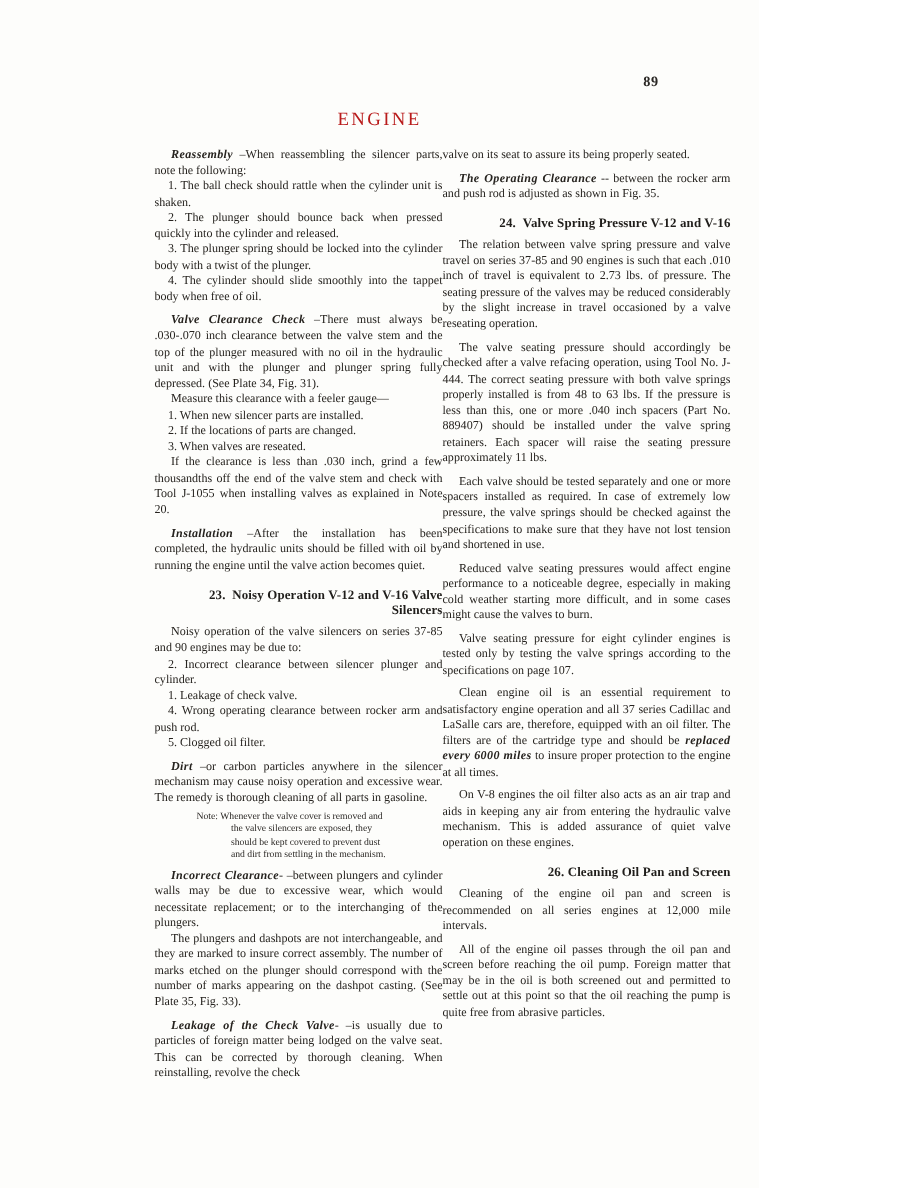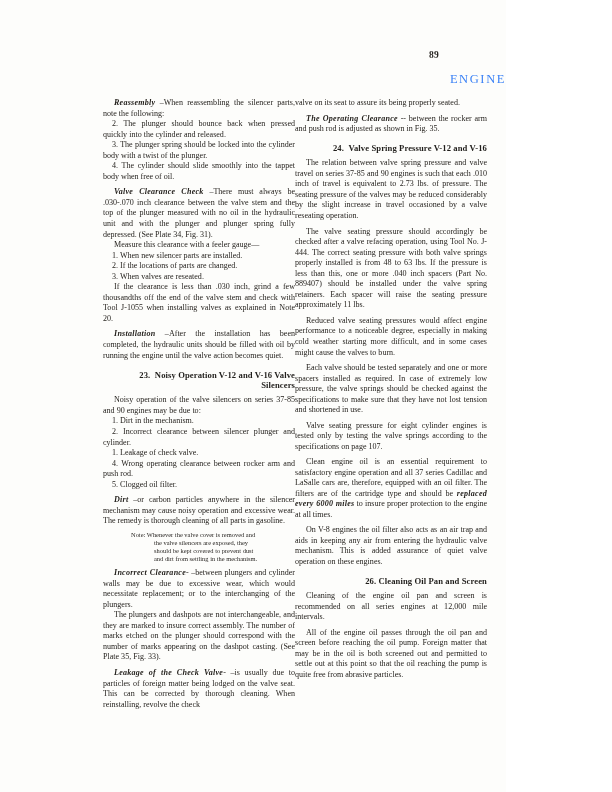--- a/index.html
+++ b/index.html
@@ -23,24 +23,24 @@
     font-size: 9.5px;
     font-weight: bold;
     letter-spacing: 0.3px;
     color: #2a2724;
   }
   .running-head {
     position: absolute;
     top: 72px;
     left: 0;
     right: 0;
-    text-align: right;
+    text-align: center;
     font-size: 12.5px;
     letter-spacing: 1.6px;
-    color: #3b82f6;
+    color: #b91c1c;
   }
   .columns {
     position: absolute;
     top: 98px;
     left: 103px;
     width: 408px;
     display: flex;
   }
   .col {
     width: 192px;
@@ -94,39 +94,39 @@
 
   <div class="page-number">89</div>
   <div class="running-head">ENGINE</div>
 
   <div class="columns">
 
     <div class="col">
 
       <p class="indent"><span class="bi">Reassembly</span><span> –When reassembling the silencer parts, note the following:</span></p>
 
+      <p class="numitem">1. The ball check should rattle when the cylinder unit is shaken.</p>
       <p class="numitem">2. The plunger should bounce back when pressed quickly into the cylinder and released.</p>
       <p class="numitem">3. The plunger spring should be locked into the cylinder body with a twist of the plunger.</p>
       <p class="numitem">4. The cylinder should slide smoothly into the tappet body when free of oil.</p>
 
       <p class="indent gap"><span class="bi">Valve Clearance Check</span><span> –There must always be .030-.070 inch clearance between the valve stem and the top of the plunger measured with no oil in the hydraulic unit and with the plunger and plunger spring fully depressed.  (See Plate 34, Fig. 31).</span></p>
 
       <p class="indent">Measure this clearance with a feeler gauge—</p>
       <p class="numitem">1.  When new silencer parts are installed.</p>
       <p class="numitem">2.  If the locations of parts are changed.</p>
       <p class="numitem">3.  When valves are reseated.</p>
 
       <p class="indent">If the clearance is less than .030 inch, grind a few thousandths off the end of the valve stem and check with Tool J-1055 when installing valves as explained in Note 20.</p>
 
       <p class="indent gap"><span class="bi">Installation</span><span> –After the installation has been completed, the hydraulic units should be filled with oil by running the engine until the valve action becomes quiet.</span></p>
 
       <h3 class="section"><span>23.</span>&nbsp;&nbsp;<span>Noisy Operation V-12 and V-16 Valve</span><span class="cont">Silencers</span></h3>
 
       <p class="indent after-head">Noisy operation of the valve silencers on series 37-85 and 90 engines may be due to:</p>
-      <p class="numitem">1.  Dirt in the mechanism.</p>
       <p class="numitem">2.  Incorrect clearance between silencer plunger and cylinder.</p>
       <p class="numitem">1.  Leakage of check valve.</p>
       <p class="numitem">4.  Wrong operating clearance between rocker arm and push rod.</p>
       <p class="numitem">5.  Clogged oil filter.</p>
 
       <p class="indent gap"><span class="bi">Dirt</span><span> –or carbon particles anywhere in the silencer mechanism may cause noisy operation and excessive wear.  The remedy is thorough cleaning of all parts in gasoline.</span></p>
 
       <div class="note-wrap">
         <div class="note-line"><span>Note:</span> <span>Whenever the valve cover is removed and</span></div>
         <div class="note-line ind">the  valve  silencers  are  exposed,  they</div>
@@ -147,23 +147,23 @@
       <p>valve on its seat to assure its being properly seated.</p>
 
       <p class="indent gap"><span class="bi">The Operating Clearance</span><span> -- between the rocker arm and push rod is adjusted as shown in Fig. 35.</span></p>
 
       <h3 class="section"><span>24.</span>&nbsp;&nbsp;<span>Valve Spring Pressure V-12 and V-16</span></h3>
 
       <p class="indent after-head">The relation between valve spring pressure and valve travel on series 37-85 and 90 engines is such that each .010 inch of travel is equivalent to 2.73 lbs. of pressure.  The seating pressure of the valves may be reduced considerably by the slight increase in travel occasioned by a valve reseating operation.</p>
 
       <p class="indent gap">The valve seating pressure should accordingly be checked after a valve refacing operation, using Tool No. J-444.  The correct seating pressure with both valve springs properly installed is from 48 to 63 lbs.  If the pressure is less than this, one or more .040 inch spacers (Part No. 889407) should be installed under the valve spring retainers. Each spacer will raise the seating pressure approximately 11 lbs.</p>
 
+      <p class="indent gap">Each valve should be tested separately and one or more spacers installed as required.  In case of extremely low pressure, the valve springs should be checked against the specifications to make sure that they have not lost tension and shortened in use.</p>
+
       <p class="indent gap">Reduced valve seating pressures would affect engine performance to a noticeable degree, especially in making cold weather starting more difficult, and in some cases might cause the valves to burn.</p>
-
-      <p class="indent gap">Each valve should be tested separately and one or more spacers installed as required.  In case of extremely low pressure, the valve springs should be checked against the specifications to make sure that they have not lost tension and shortened in use.</p>
 
       <p class="indent gap">Valve seating pressure for eight cylinder engines is tested only by testing the valve springs according to the specifications on page 107.</p>
 
 
       <p class="indent after-head"><span>Clean engine oil is an essential requirement to satisfactory engine operation and all 37 series Cadillac and LaSalle cars are, therefore, equipped with an oil filter.  The filters are of the cartridge type and should be </span><span class="bi">replaced every 6000 miles</span><span> to insure proper protection to the engine at all times.</span></p>
 
       <p class="indent gap">On V-8 engines the oil filter also acts as an air trap and aids in keeping any air from entering the hydraulic valve mechanism.  This is added assurance of quiet valve operation on these engines.</p>
 
       <h3 class="section"><span>26.</span>&nbsp;<span>Cleaning Oil Pan and Screen</span></h3>
 

